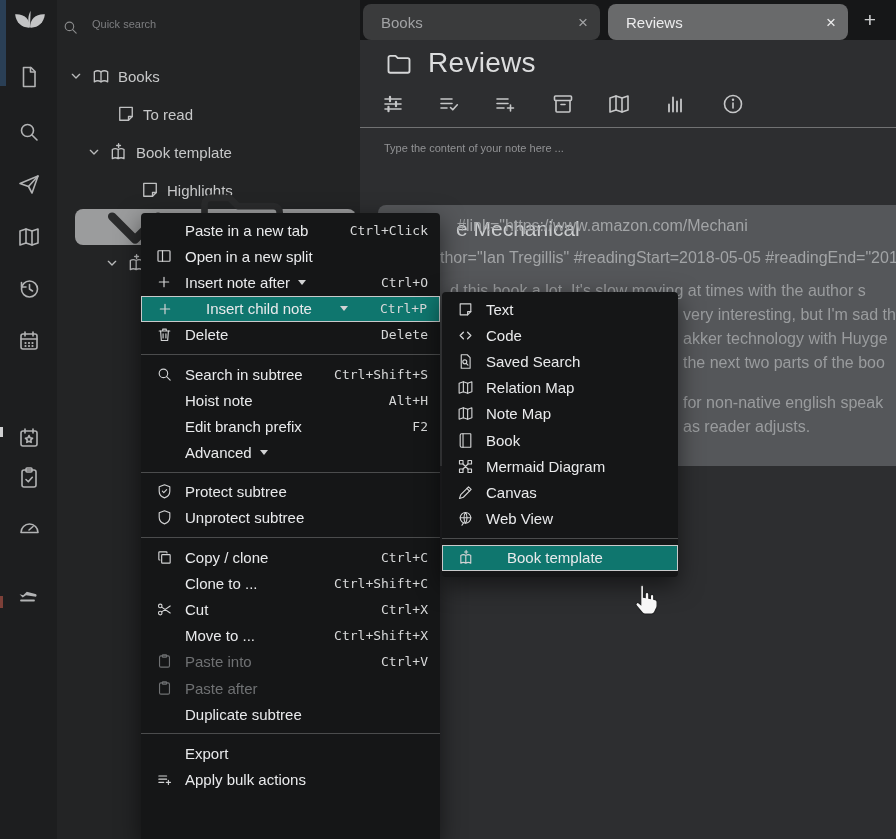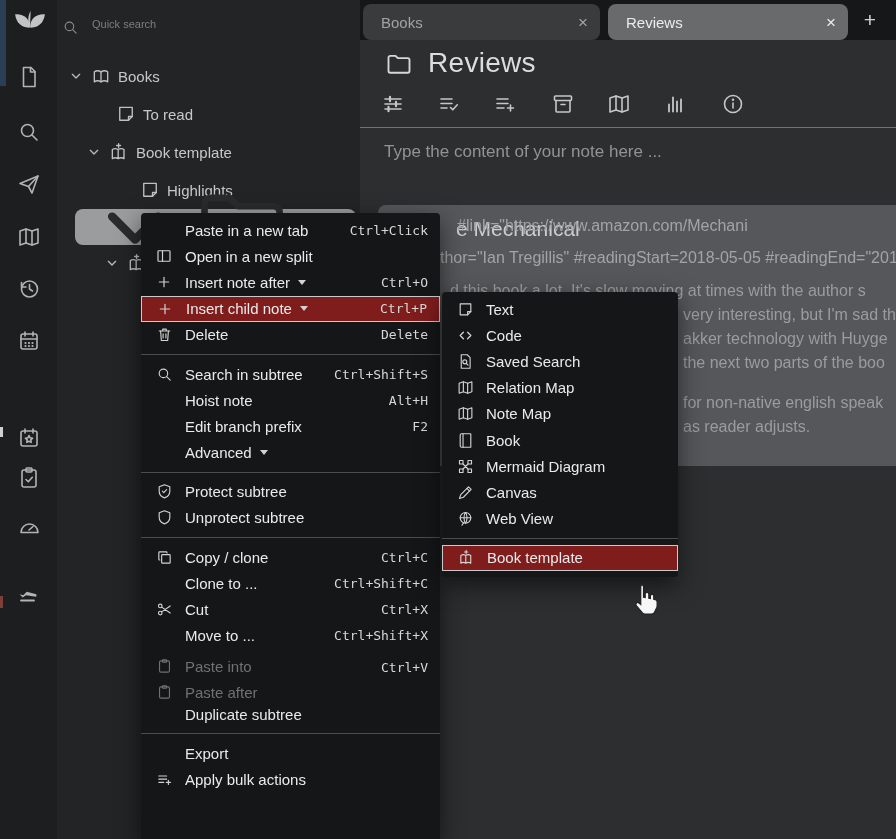--- a/index.html
+++ b/index.html
@@ -37,21 +37,21 @@
   #tab-books{left:363px;width:237px;background:#3a3b3c;color:#a2a3a5;}
   #tab-reviews{left:608px;width:240px;background:#696a6b;color:#ececed;}
   .tab .close{margin-left:auto;font-size:17px;line-height:1;cursor:pointer;}
   #new-tab{left:858px;top:8px;width:24px;height:24px;color:#cfd0d1;font-size:21px;text-align:center;line-height:24px;cursor:pointer;}
 
   #content{left:360px;top:40px;width:536px;height:799px;background:#2d2e30;}
   #note-folder-icon{left:384px;top:50px;width:30px;height:28px;color:#d6d7d8;cursor:pointer;}
   #note-title{left:428px;top:47px;font-size:28px;color:#dcddde;letter-spacing:.3px;}
   .ric{top:92px;width:24px;height:24px;color:#c6c7c8;cursor:pointer;}
   #ribbon-divider{left:360px;top:127px;width:536px;height:0;border-top:1px solid #717273;}
-  #editor-placeholder{left:384px;top:142px;font-size:17px;color:#929395;}
+  #editor-placeholder{left:384px;top:142px;font-size:11px;color:#929395;}
 
   
   #book-card{left:378px;top:205px;width:545px;height:261px;border-radius:8px;background:#55575a;overflow:hidden;cursor:pointer;}
   #book-card span{position:absolute;white-space:nowrap;margin-left:8px;}
   .bk-title{font-size:21px;color:#cbcdcf;}
   .bk-attr{font-size:16px;color:#a2a4a6;}
   #bk-line1{left:62px;top:12px;}
   #bk-line2{left:54px;top:44px;}
   .bf{font-size:16px;color:#9a9c9e;}
   #bf0{left:64px;top:77px;}
@@ -63,23 +63,23 @@
 
   
   .menu{position:absolute;background:#151617;box-shadow:0 8px 24px rgba(0,0,0,.55);border-radius:4px;
         padding:4px 0 6px 0;z-index:20;}
   #main-menu{left:141px;top:213px;width:299px;height:626px;box-sizing:border-box;border-bottom-left-radius:0;border-bottom-right-radius:0;}
   #sub-menu{left:442px;top:292px;width:236px;box-sizing:border-box;z-index:21;}
   .mrow{height:26.2px;display:flex;align-items:center;padding:0 12px 0 13px;box-sizing:border-box;
         color:#e9eaec;font-size:15px;cursor:pointer;}
   .mrow .mic{width:20px;height:18px;margin-right:11px;flex:none;display:flex;align-items:center;justify-content:center;color:#d2d3d4;}
   .mrow .msc{margin-left:auto;font-family:"DejaVu Sans Mono","Liberation Mono",monospace;font-size:13px;color:#d7d8d9;padding-left:10px;}
-  .mrow.disabled{color:#6f7173;align-items:flex-end;}
+  .mrow.disabled{color:#6f7173;}
   .mrow.disabled .mic{color:#6f7173;}
-  .mrow.hl{border:1px solid #c9cacb;background:#7f1d1d;}
+  .mrow.hl{border:1px solid #c9cacb;background:#0f766e;gap:20px;}
   .msep{border-top:1px solid #4b4c4d;margin:6px 0;}
   .caret{width:0;height:0;border-left:4px solid transparent;border-right:4px solid transparent;
          border-top:5px solid #d2d3d4;margin-left:8px;flex:none;}
 
   #cursor{left:628px;top:580px;width:36px;height:40px;z-index:30;pointer-events:none;}
 </style>
 </head>
 <body>
 
 <svg width="0" height="0" style="position:absolute">

